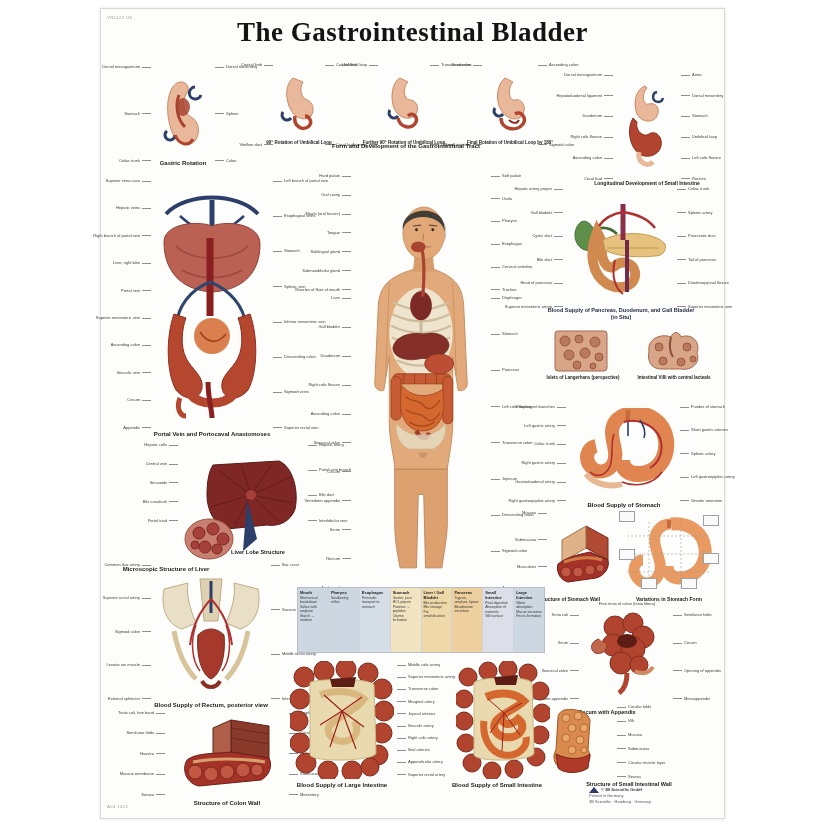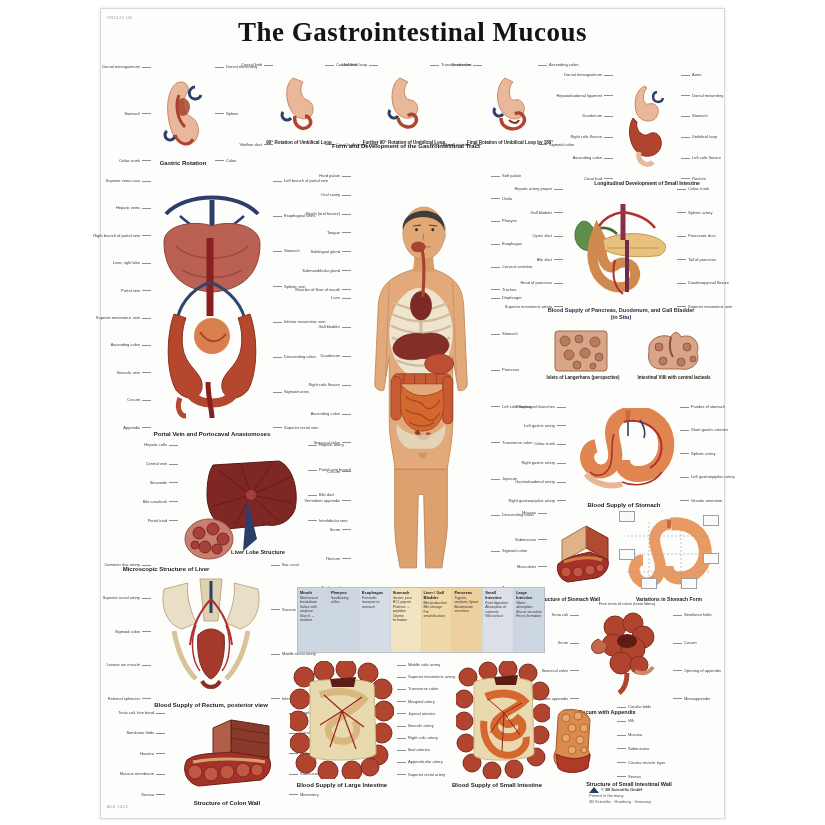--- a/index.html
+++ b/index.html
@@ -36,21 +36,21 @@
     border-right:5px solid transparent;border-bottom:6px solid #2b3a66;margin-right:2px;vertical-align:middle;}
   #publisher .l1{font-weight:bold;color:#3c3f4a;}
 </style>
 </head>
 <body>
 
 <div id="stage">
 <div id="poster">
 
   <div class="abs code" style="left:6px;top:6px;">VR1422 UK</div>
-  <div class="abs title" style="top:8px;">The Gastrointestinal Mucous</div>
+  <div class="abs title" style="top:8px;">The Gastrointestinal Bladder</div>
 
   <div class="panel" style="left:22px;top:54px;width:120px;height:102px;">
     <div class="label-col left" style="width:30px;">
           <span class="lab">
             <b class="lt">Dorsal mesogastrium</b>
             <i class="ln"></i>
           </span>
           <span class="lab">
             <b class="lt">Stomach</b>
             <i class="ln"></i>

